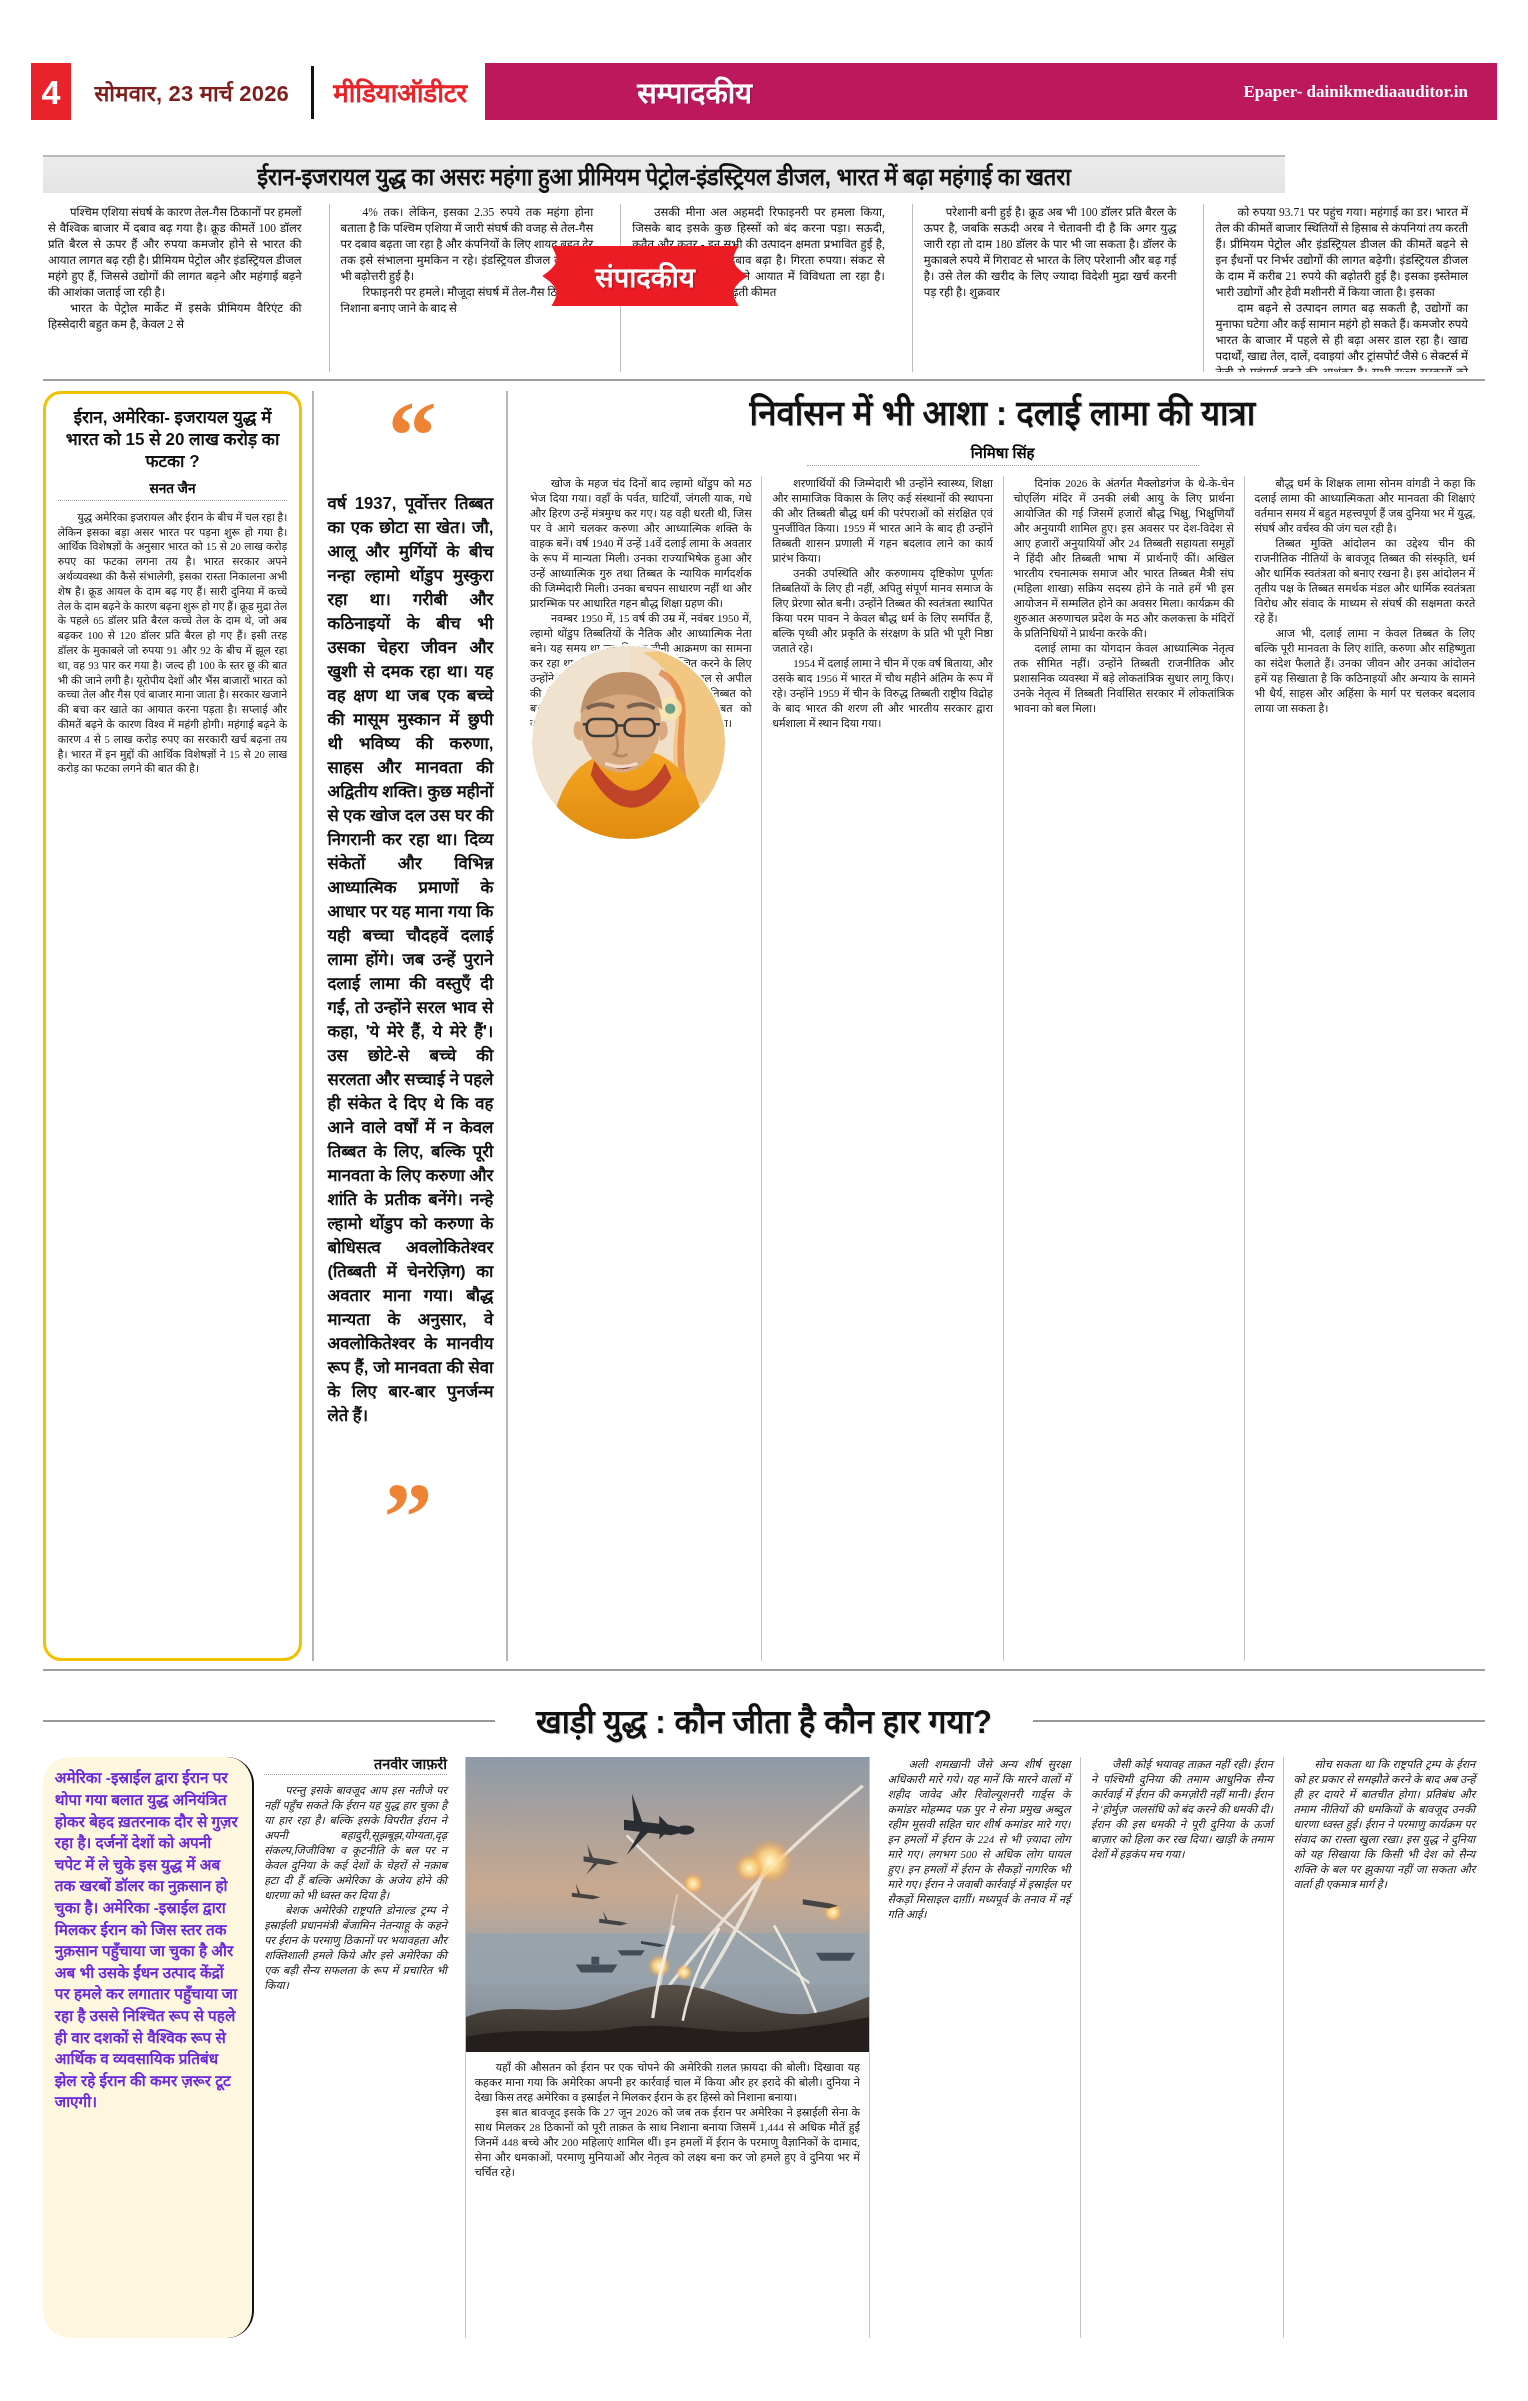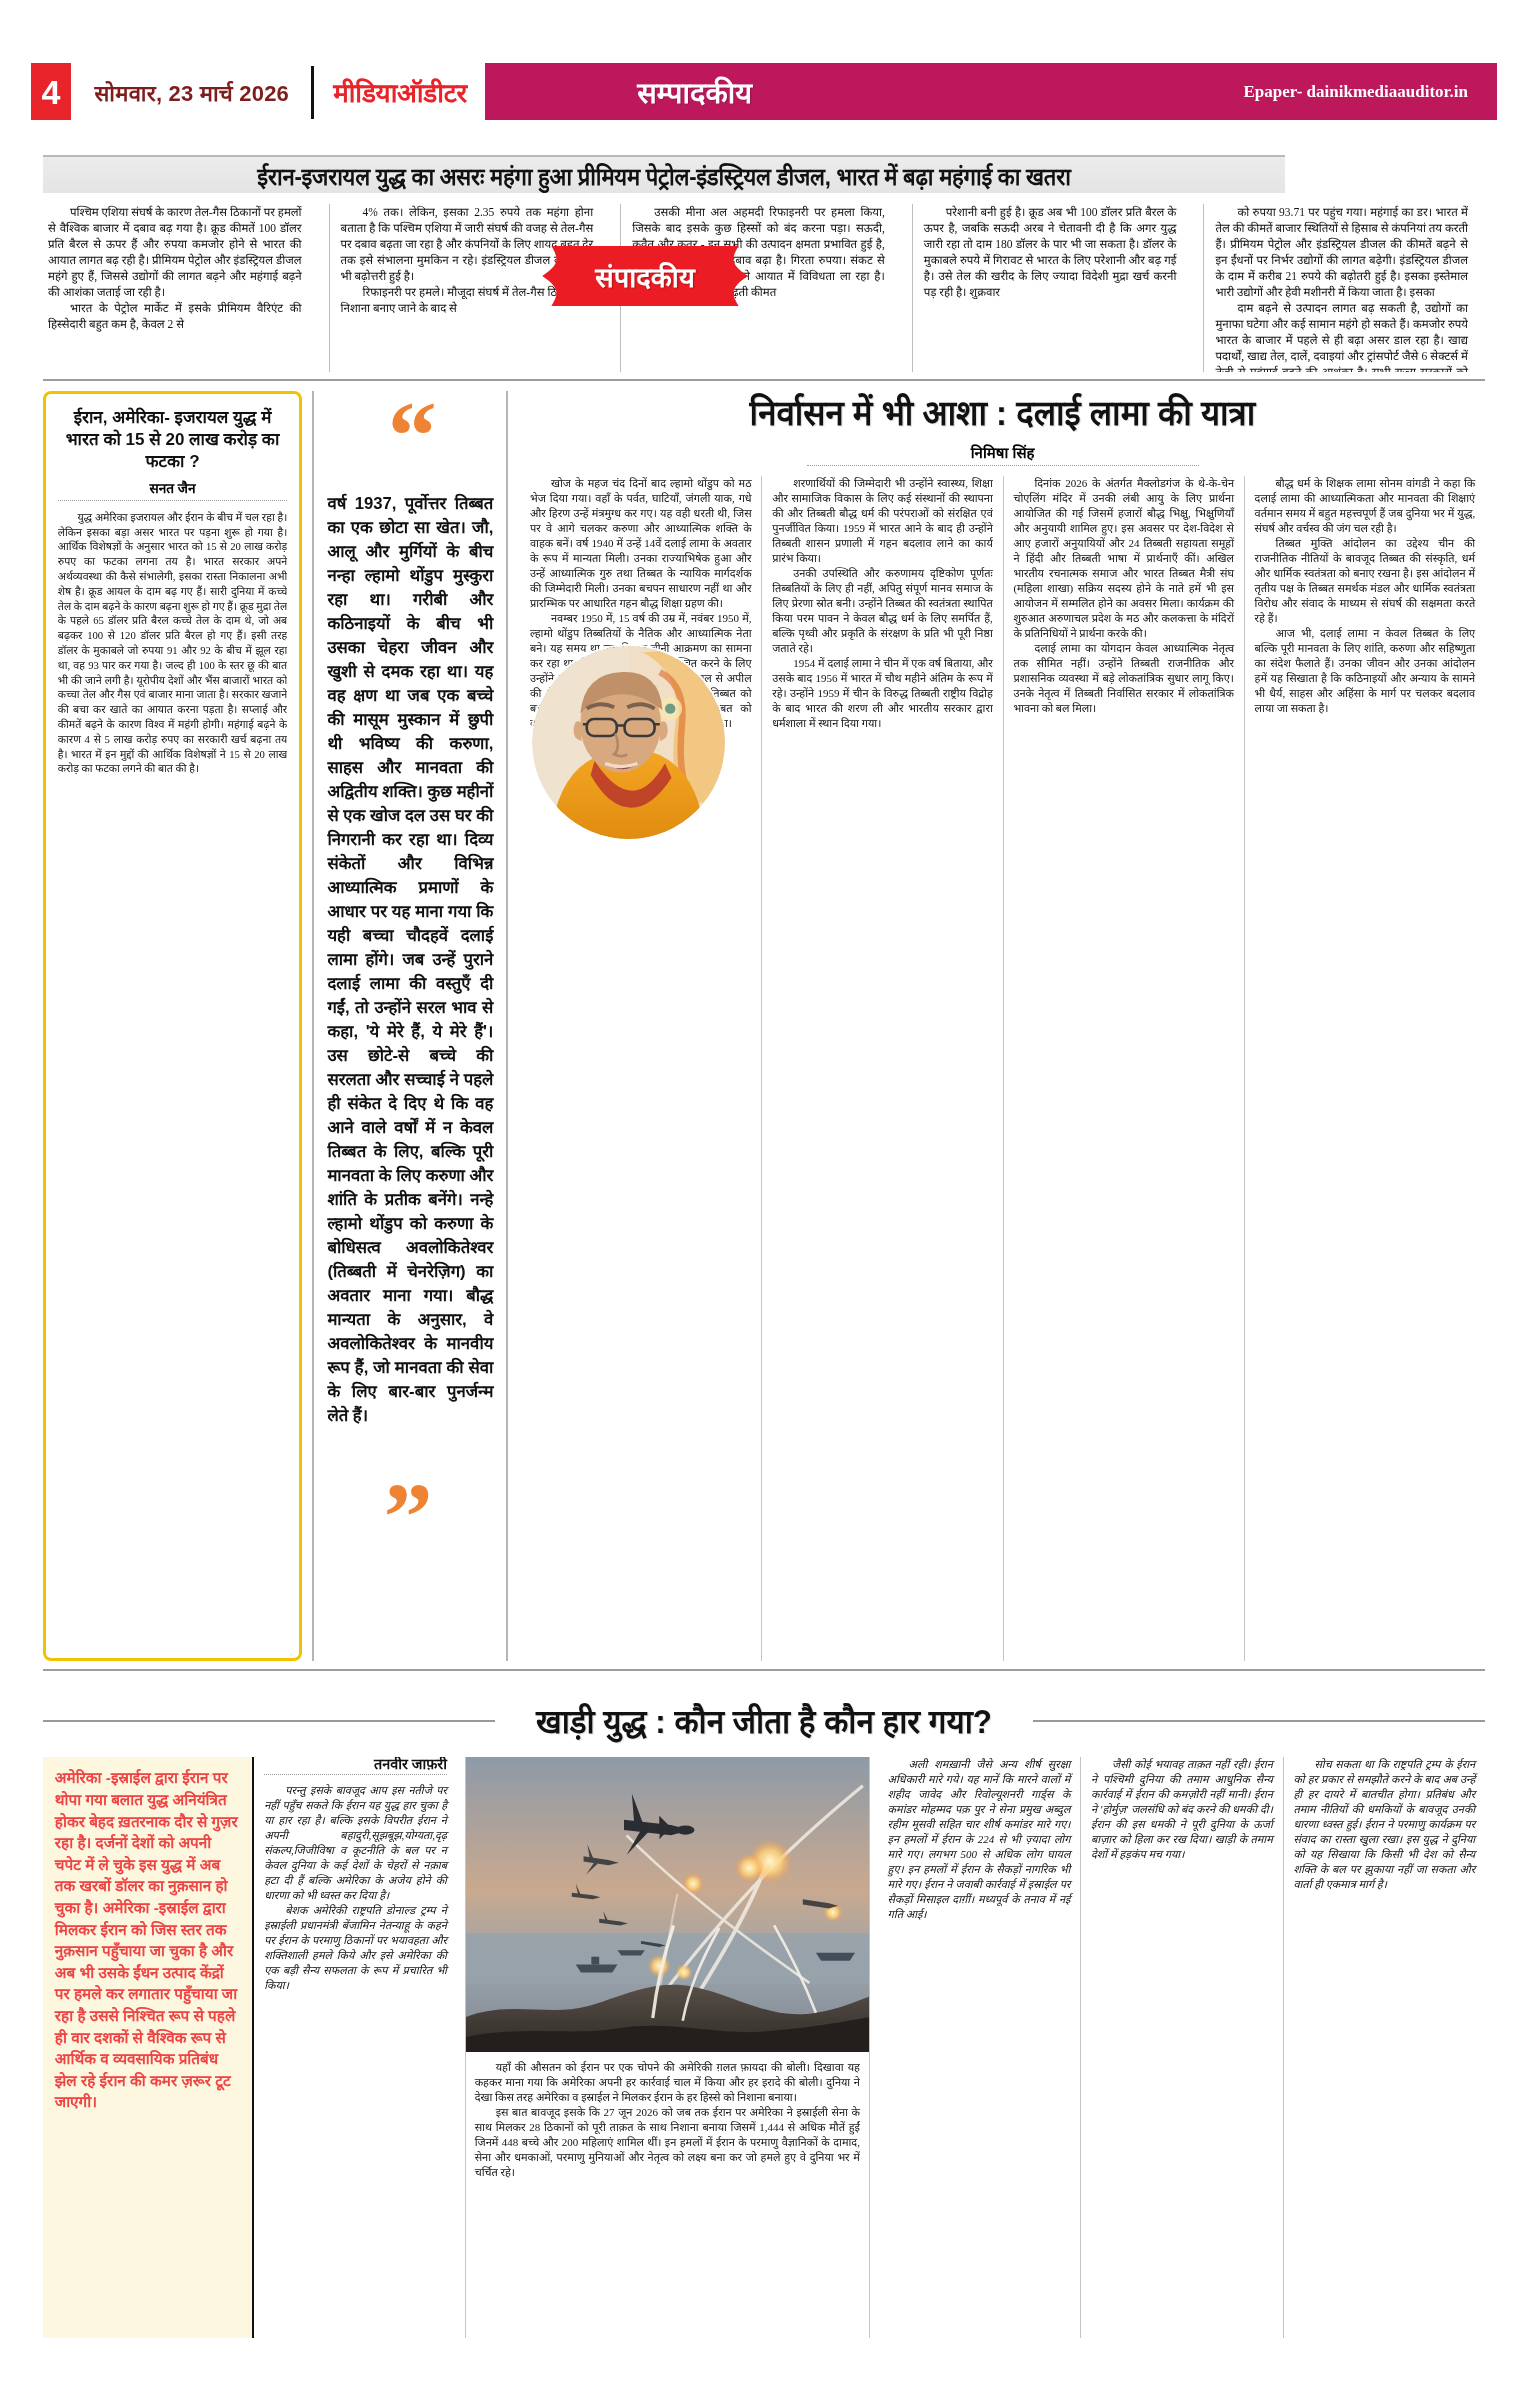--- a/index.html
+++ b/index.html
@@ -151,21 +151,21 @@
     position: absolute;
     left: 43px; top: 391px;
     width: 1442px; height: 1270px;
     display: flex;
   }
 
   
   .boxart {
     width: 259px;
     border: 3.3px solid #f2c200;
-    border-radius: 8px;
+    border-radius: 18px;
     padding: 13px 11.8px 10.4px 11.8px;
     background: #fff;
     display: flex; flex-direction: column;
   }
   .boxart h2 {
     font-family: "Liberation Sans", sans-serif;
     font-weight: 700;
     font-size: 17px;
     line-height: 22px;
     text-align: center;
@@ -302,23 +302,24 @@
   }
   .pullbox {
     width: 213px;
     background: #fdf7e0;
     border-right: 2px solid #111;
     padding: 10.4px 13px 10.4px 11.8px;
     font-family: "Liberation Sans", sans-serif;
     font-weight: 700;
     font-size: 15.3px;
     line-height: 21.6px;
-    color: #ef4444;
+    color: #6d28d9;
     text-align: left;
     overflow: hidden;
+    border-radius: 27px;
   }
   .bcol {
     width: 204px;
     padding: 0 9.8px;
     font-size: 11px;
     line-height: 15px;
     text-align: justify;
     color: #111;
     overflow: hidden;
     position: relative;

